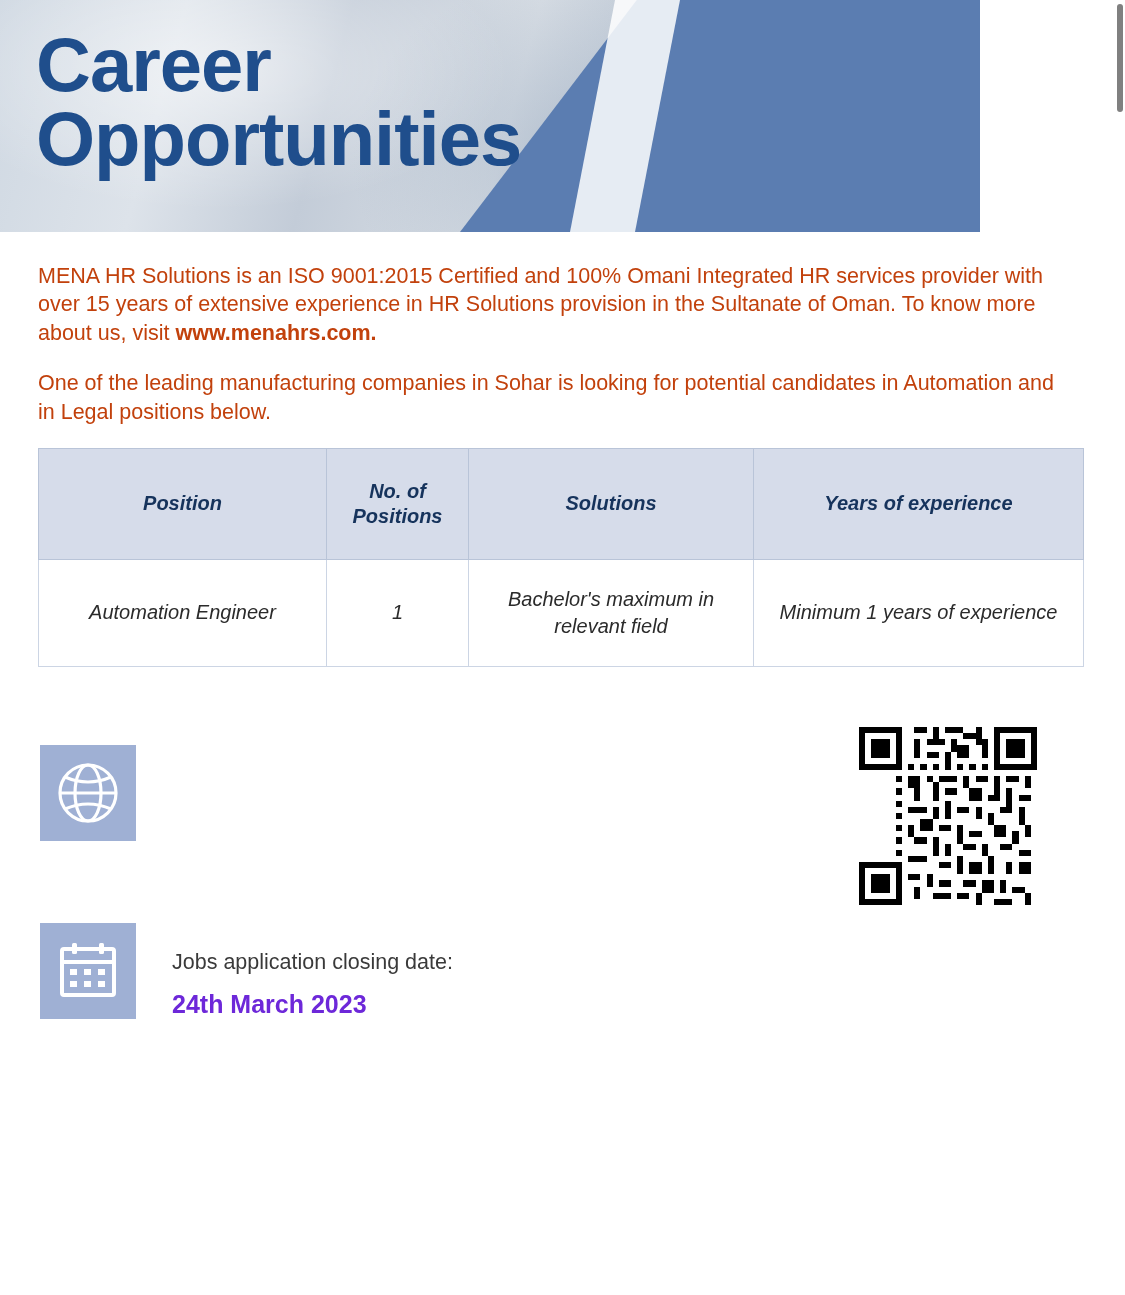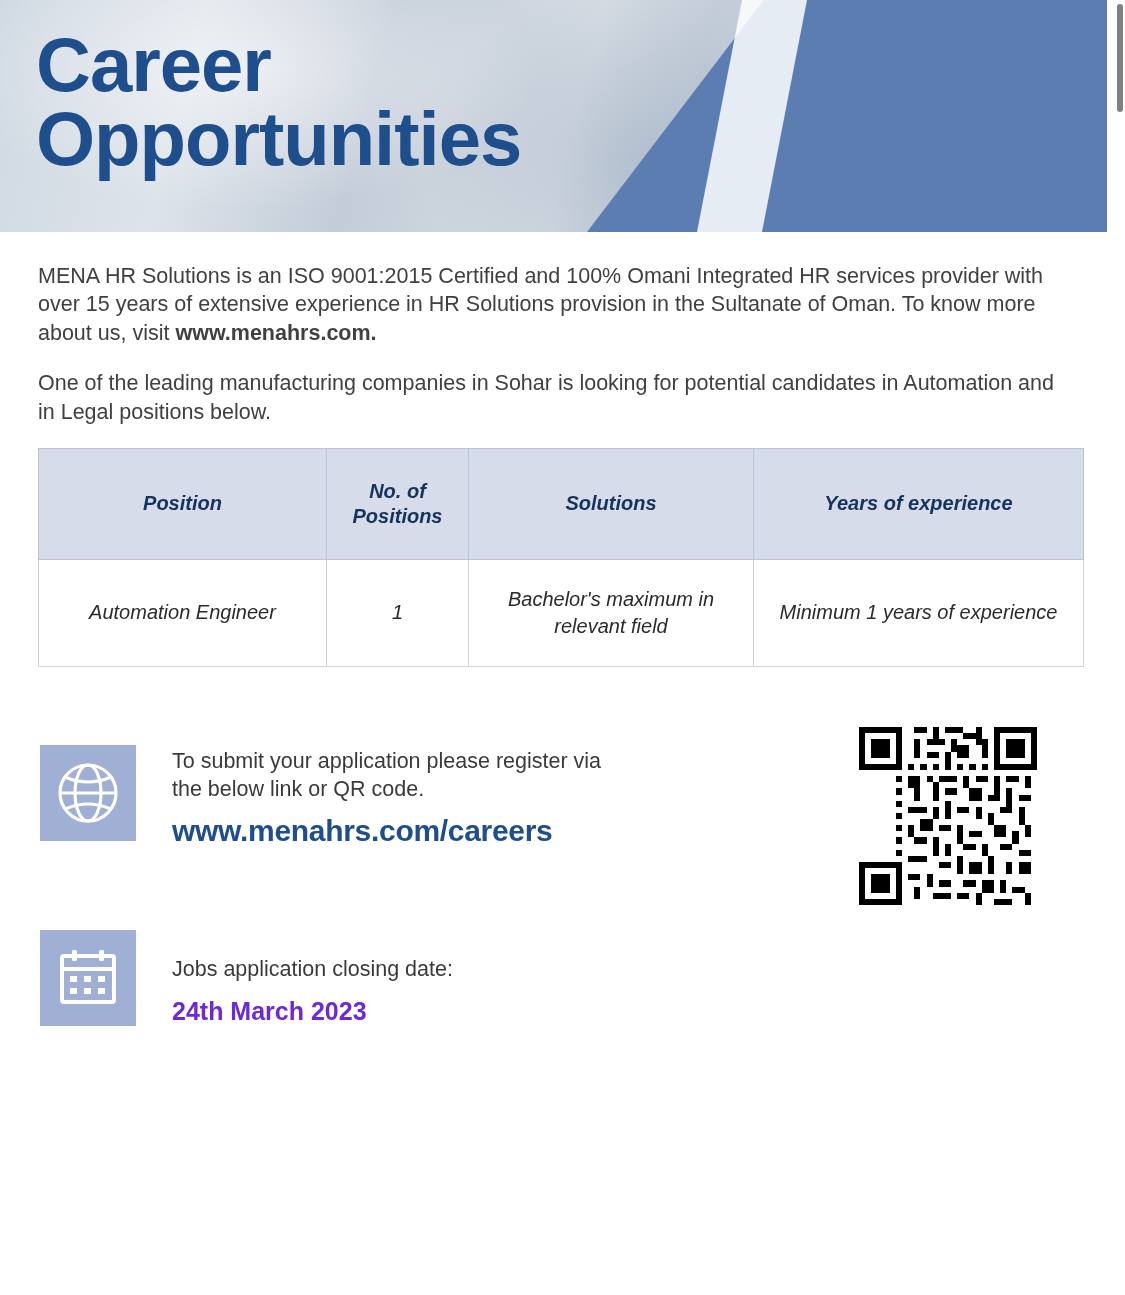--- a/index.html
+++ b/index.html
@@ -13,21 +13,21 @@
   .page {
     position: relative;
     width: 1125px;
     height: 1295px;
     background: #ffffff;
   }
 
   
   .banner {
     position: relative;
-    width: 1107px;
+    width: 980px;
     height: 232px;
     overflow: hidden;
     background: linear-gradient(105deg, #cfd8e2 0%, #dde3ea 18%, #c3ccd8 34%, #d7dde4 52%, #b9c4d2 68%, #cdd6e0 85%, #e2e7ec 100%);
   }
   .banner::before {
     content: "";
     position: absolute;
     inset: 0;
     background:
       radial-gradient(ellipse 420px 200px at 22% 30%, rgba(255,255,255,0.55), rgba(255,255,255,0) 70%),
@@ -63,21 +63,21 @@
 
   
   .content {
     position: relative;
     padding: 30px 40px 0 38px;
   }
   p.para {
     margin: 0 0 22px 0;
     font-size: 21.5px;
     line-height: 1.32;
-    color: #404040;
+    color: #c2410c;
     max-width: 1030px;
   }
   p.para b { font-weight: 700; }
 
   
   .jobs-table {
     width: 1045px;
     border-collapse: collapse;
     margin-top: 20px;
     table-layout: fixed;
@@ -229,25 +229,20 @@
 
     <div class="apply-block">
       <div class="icon-box">
         <svg width="68" height="68" viewBox="0 0 68 68" aria-hidden="true">
           <circle cx="34" cy="34" r="28" fill="none" stroke="#ffffff" stroke-width="3.2"></circle>
           <ellipse cx="34" cy="34" rx="13" ry="28" fill="none" stroke="#ffffff" stroke-width="3.2"></ellipse>
           <line x1="6" y1="34" x2="62" y2="34" stroke="#ffffff" stroke-width="3.2"></line>
           <path d="M11 18 Q34 28 57 18" fill="none" stroke="#ffffff" stroke-width="3.2"></path>
           <path d="M11 50 Q34 40 57 50" fill="none" stroke="#ffffff" stroke-width="3.2"></path>
         </svg>
-      </div>
-      <div class="apply-text">
-        <div class="line">To submit your application please register via</div>
-        <div class="line">the below link or QR code.</div>
-        <div class="apply-link">www.menahrs.com/careers</div>
       </div>
       <div class="qr">
         <svg width="178" height="178" viewBox="0 0 29 29" shape-rendering="crispEdges" aria-hidden="true">
           <rect width="29" height="29" fill="#ffffff"></rect>
           <g fill="#000000">
 
             <rect x="0" y="0" width="7" height="1"></rect>
               <rect x="0" y="6" width="7" height="1"></rect>
             <rect x="0" y="0" width="1" height="7"></rect>
               <rect x="6" y="0" width="1" height="7"></rect>

